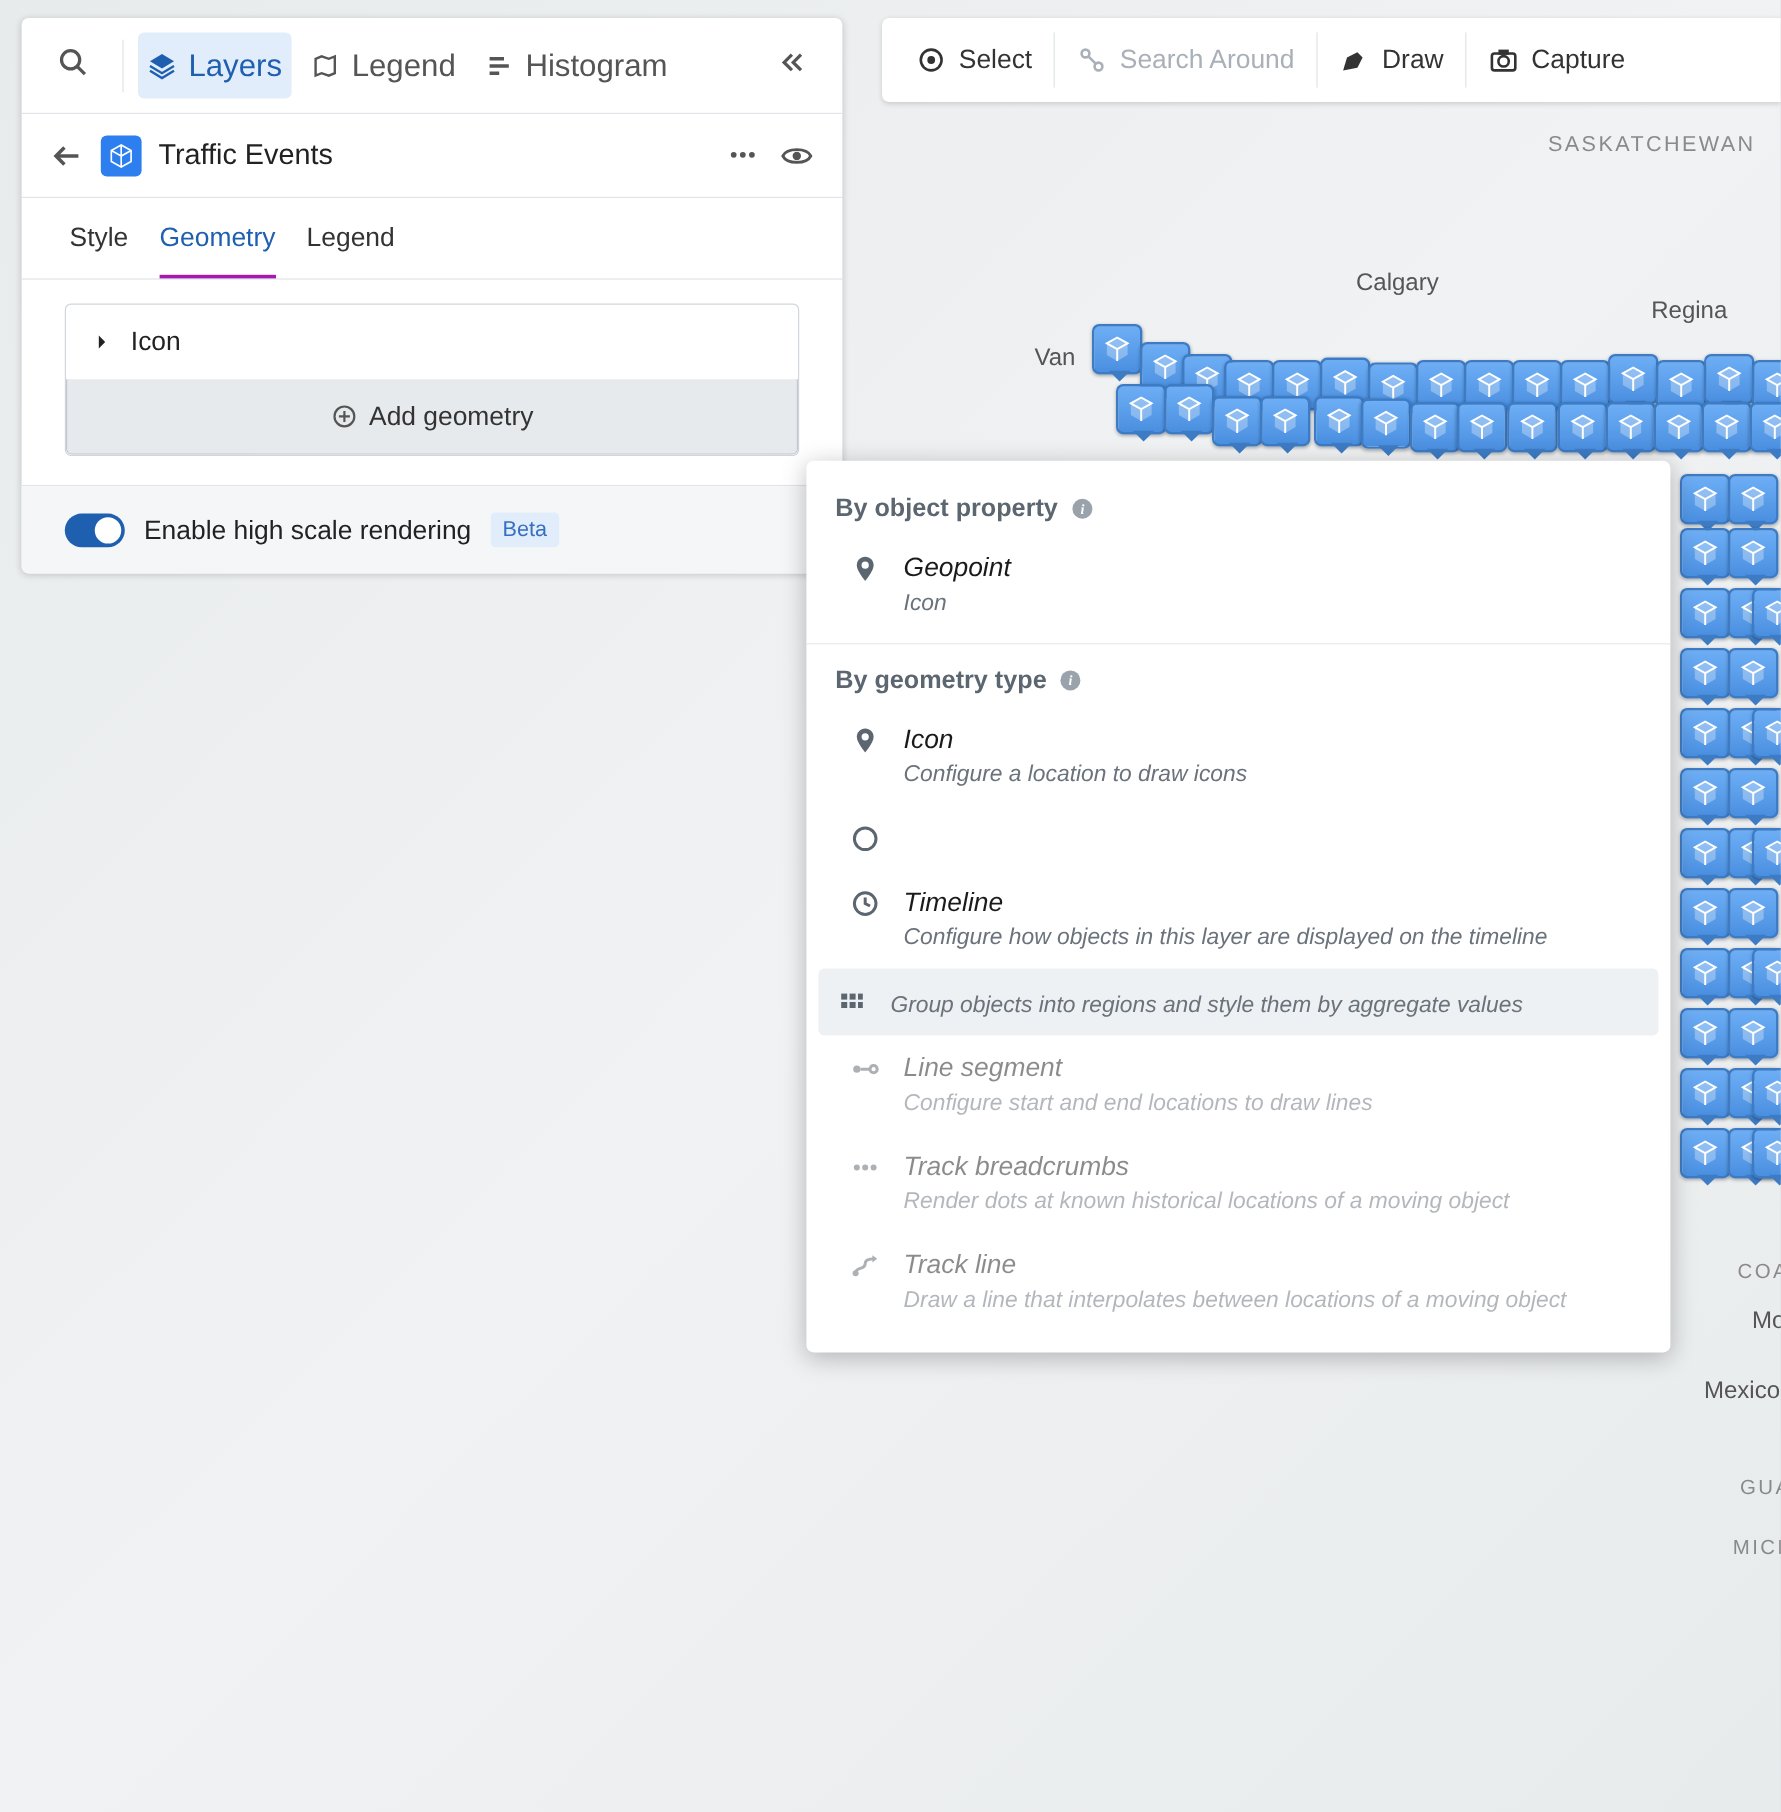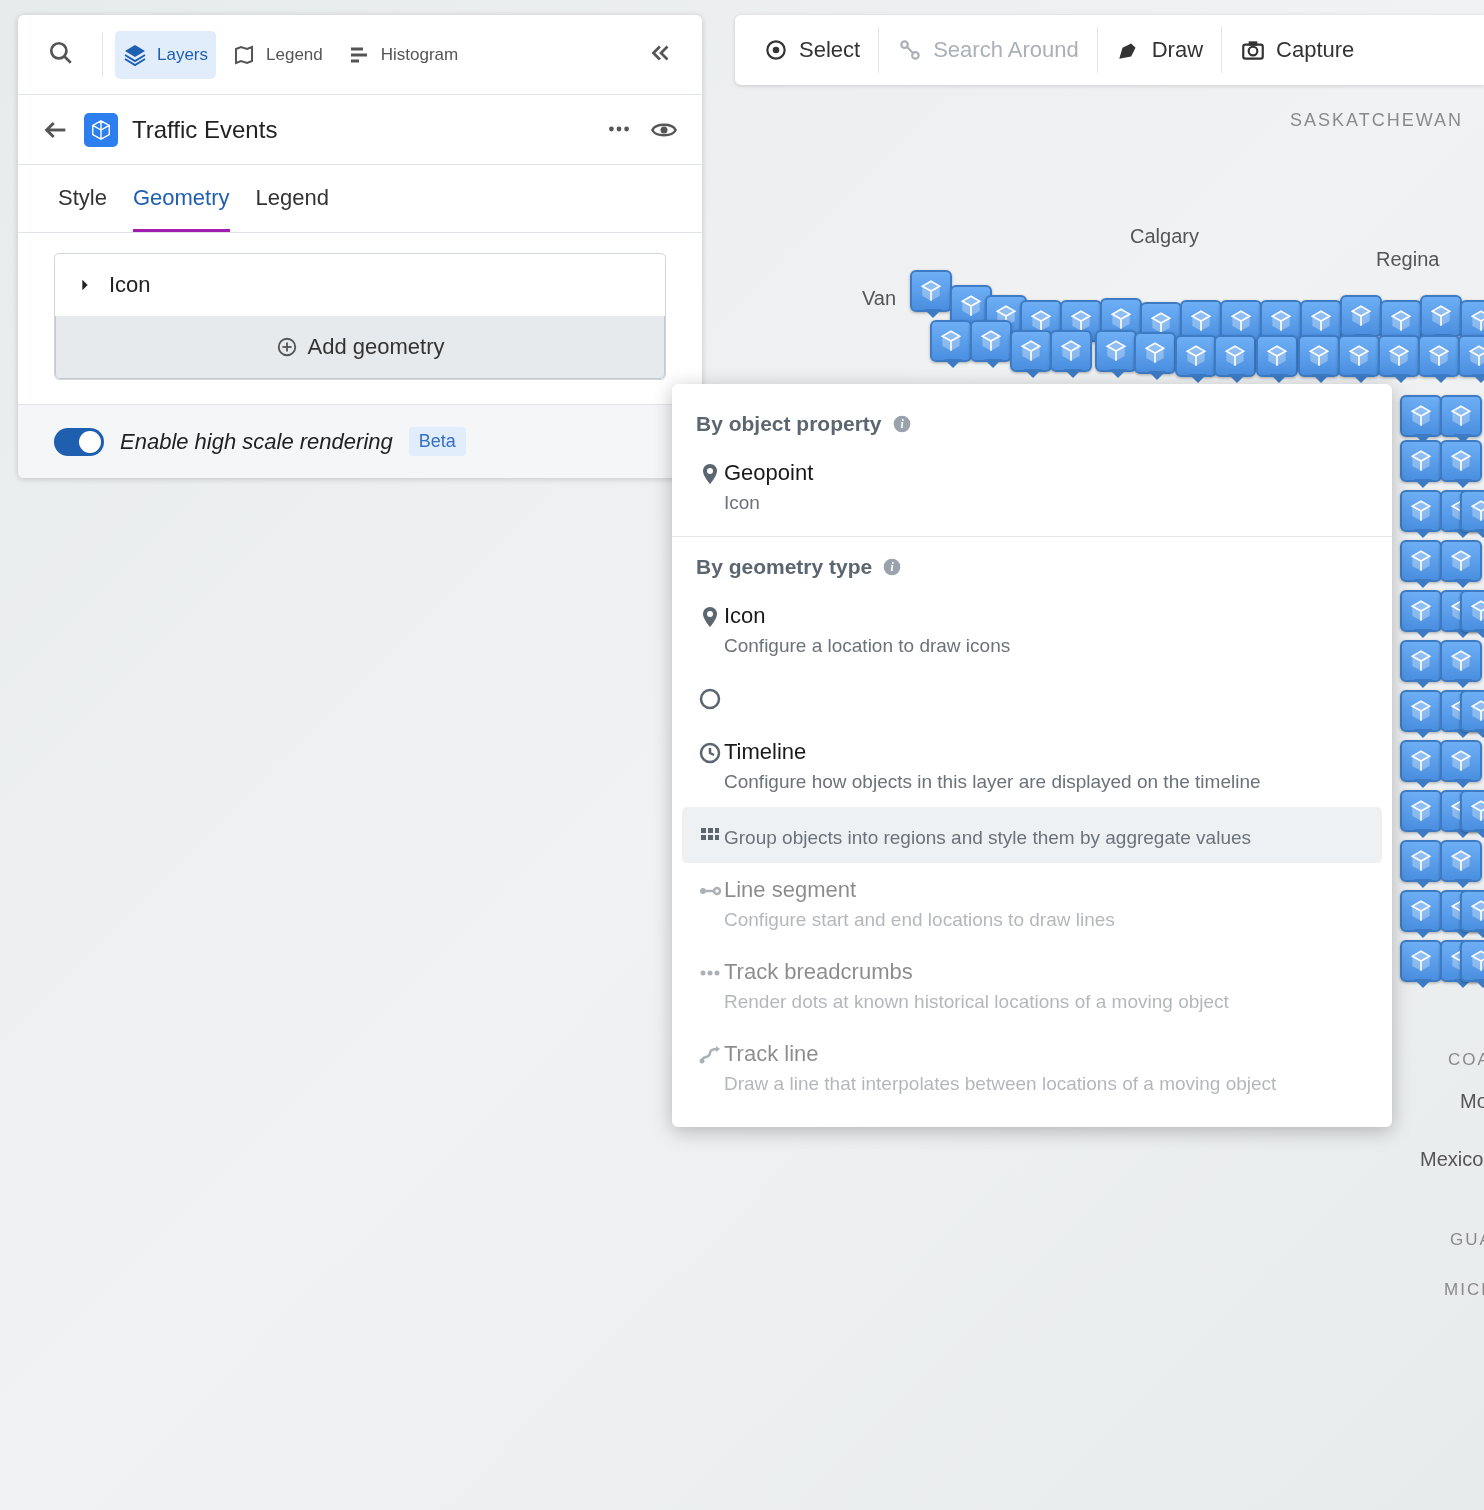--- a/index.html
+++ b/index.html
@@ -100,21 +100,21 @@
   height: 80px;
   border-bottom: 1px solid #e0e4e8;
   padding: 0 14px;
   gap: 8px;
 }
 .sp-tab {
   display: flex;
   align-items: center;
   gap: 10px;
   padding: 12px 8px;
-  font-size: 17px;
+  font-size: 26px;
   color: #555;
   border-radius: 5px;
   cursor: pointer;
 }
 .sp-tab.active { background: #e1edfb; color: #1f5fb0; }
 .sp-tab svg { width: 24px; height: 24px; }
 .sp-search { padding: 14px 16px; cursor: pointer; color: #555; }
 .sp-sep { width: 1px; height: 44px; background: #e0e4e8; margin: 0 4px; }
 .sp-collapse { margin-left: auto; padding: 10px 14px; color: #555; cursor: pointer; }
 
@@ -197,21 +197,21 @@
   cursor: pointer;
 }
 .toggle::after {
   content: "";
   position: absolute;
   top: 3px; right: 3px;
   width: 22px; height: 22px;
   background: white;
   border-radius: 50%;
 }
-.sp-footer .label { font-size: 22px; color: #222; font-style: italic; }
+.sp-footer .label { font-size: 22px; color: #222; }
 .beta {
   background: #e1edfb;
   color: #3570c0;
   font-size: 18px;
   padding: 4px 10px;
   border-radius: 4px;
 }
 
 .popover {
   position: absolute;
@@ -232,22 +232,24 @@
   font-size: 21px;
   font-weight: 700;
   color: #5c6670;
 }
 .pop-section-header .info {
   width: 20px; height: 20px;
   color: #9aa2ab;
 }
 .pop-item {
   display: flex;
-  padding: 14px 24px;
+  gap: 18px;
+  padding: 14px 35px;
   cursor: pointer;
+  font-style: italic;
 }
 .pop-item.highlighted { background: #eef1f3; border-radius: 5px; margin: 0 10px; padding-left: 14px; padding-right: 14px; }
 .pop-item.disabled { opacity: 0.5; cursor: default; }
 .pop-icon {
   width: 28px;
   flex-shrink: 0;
   color: #5c6670;
   display: flex;
   justify-content: center;
   padding-top: 2px;

